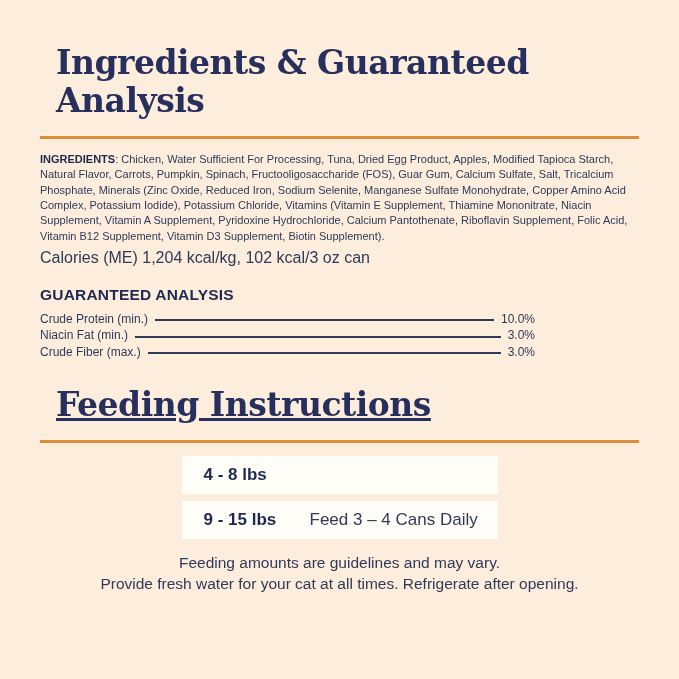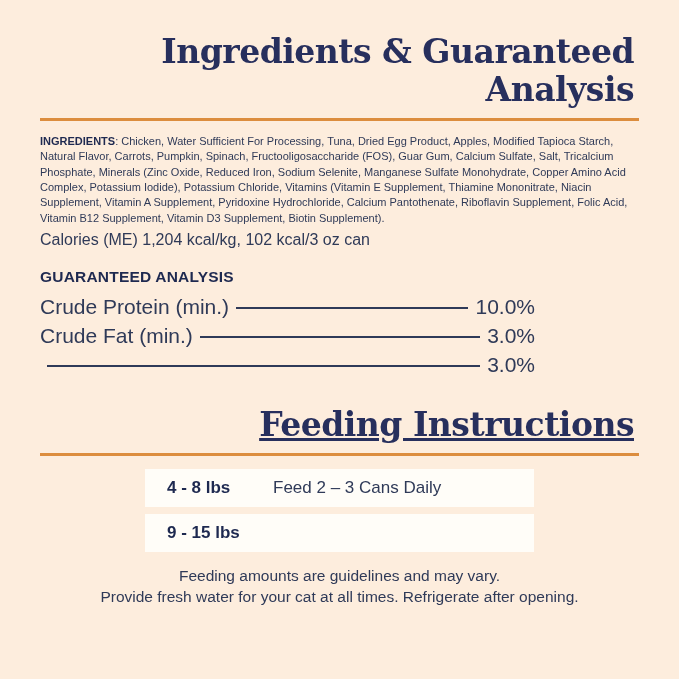--- a/index.html
+++ b/index.html
@@ -18,22 +18,22 @@
     width: 679px;
     height: 679px;
     padding: 28px 40px 0 40px;
   }
   .serif-title {
     font-family: "DejaVu Serif", serif;
     font-weight: 700;
     color: #272f5d;
     font-size: 33px;
     letter-spacing: -0.5px;
-    text-align: right;
-    margin: 5px;
+    text-align: left;
+    margin: 16px;
     line-height: 1.15;
   }
   .accent-rule {
     height: 3px;
     background: #dc8d3e;
     margin-top: 9px;
     border: none;
   }
   .ingredients {
     font-size: 11px;
@@ -57,39 +57,39 @@
     color: #2f3a58;
     margin: 3px 0 17px 0;
     line-height: 1.35;
   }
   .analysis {
     margin: 7px 104px 0 0;
   }
   .analysis-row {
     display: flex;
     align-items: center;
-    font-size: 21px;
+    font-size: 12px;
     color: #2f3a58;
     line-height: 1.38;
   }
   .leader-line {
     flex: 1;
     border-top: 2px solid #2f3a58;
     margin: 0 7px;
     transform: translateY(1px);
   }
   .feeding-title {
     margin-top: 26px;
     text-decoration: underline;
   }
   .feed-table {
     margin-top: 13px;
   }
   .feed-row {
-    width: 389px;
+    width: 316px;
     height: 38px;
     margin: 0 auto 7px auto;
     background: #fffdf8;
     display: flex;
     align-items: center;
   }
   .feed-weight {
     font-size: 17px;
     padding-left: 22px;
     width: 92px;
@@ -127,41 +127,42 @@
 
   <p class="sub-heading">GUARANTEED ANALYSIS</p>
 
   <div class="analysis">
     <div class="analysis-row">
       <span>Crude Protein (min.)</span>
       <span class="leader-line"></span>
       <span>10.0%</span>
     </div>
     <div class="analysis-row">
-      <span>Crude Fat (min.)</span>
+      <span>Niacin Fat (min.)</span>
       <span class="leader-line"></span>
       <span>3.0%</span>
     </div>
     <div class="analysis-row">
+      <span>Crude Fiber (max.)</span>
       <span class="leader-line"></span>
       <span>3.0%</span>
     </div>
   </div>
 
   <h1 class="serif-title feeding-title">Feeding Instructions</h1>
 
   <div class="accent-rule"></div>
 
   <div class="feed-table">
     <div class="feed-row">
       <span class="feed-weight">4 - 8 lbs</span>
-      <span class="feed-instruction">Feed 2 – 3 Cans Daily</span>
     </div>
     <div class="feed-row">
       <span class="feed-weight">9 - 15 lbs</span>
+      <span class="feed-instruction">Feed 3 – 4 Cans Daily</span>
     </div>
   </div>
 
   <p class="note note-first">Feeding amounts are guidelines and may vary.</p>
 
   <p class="note">Provide fresh water for your cat at all times. Refrigerate after opening.</p>
 
 </div>
 
 </body></html>

